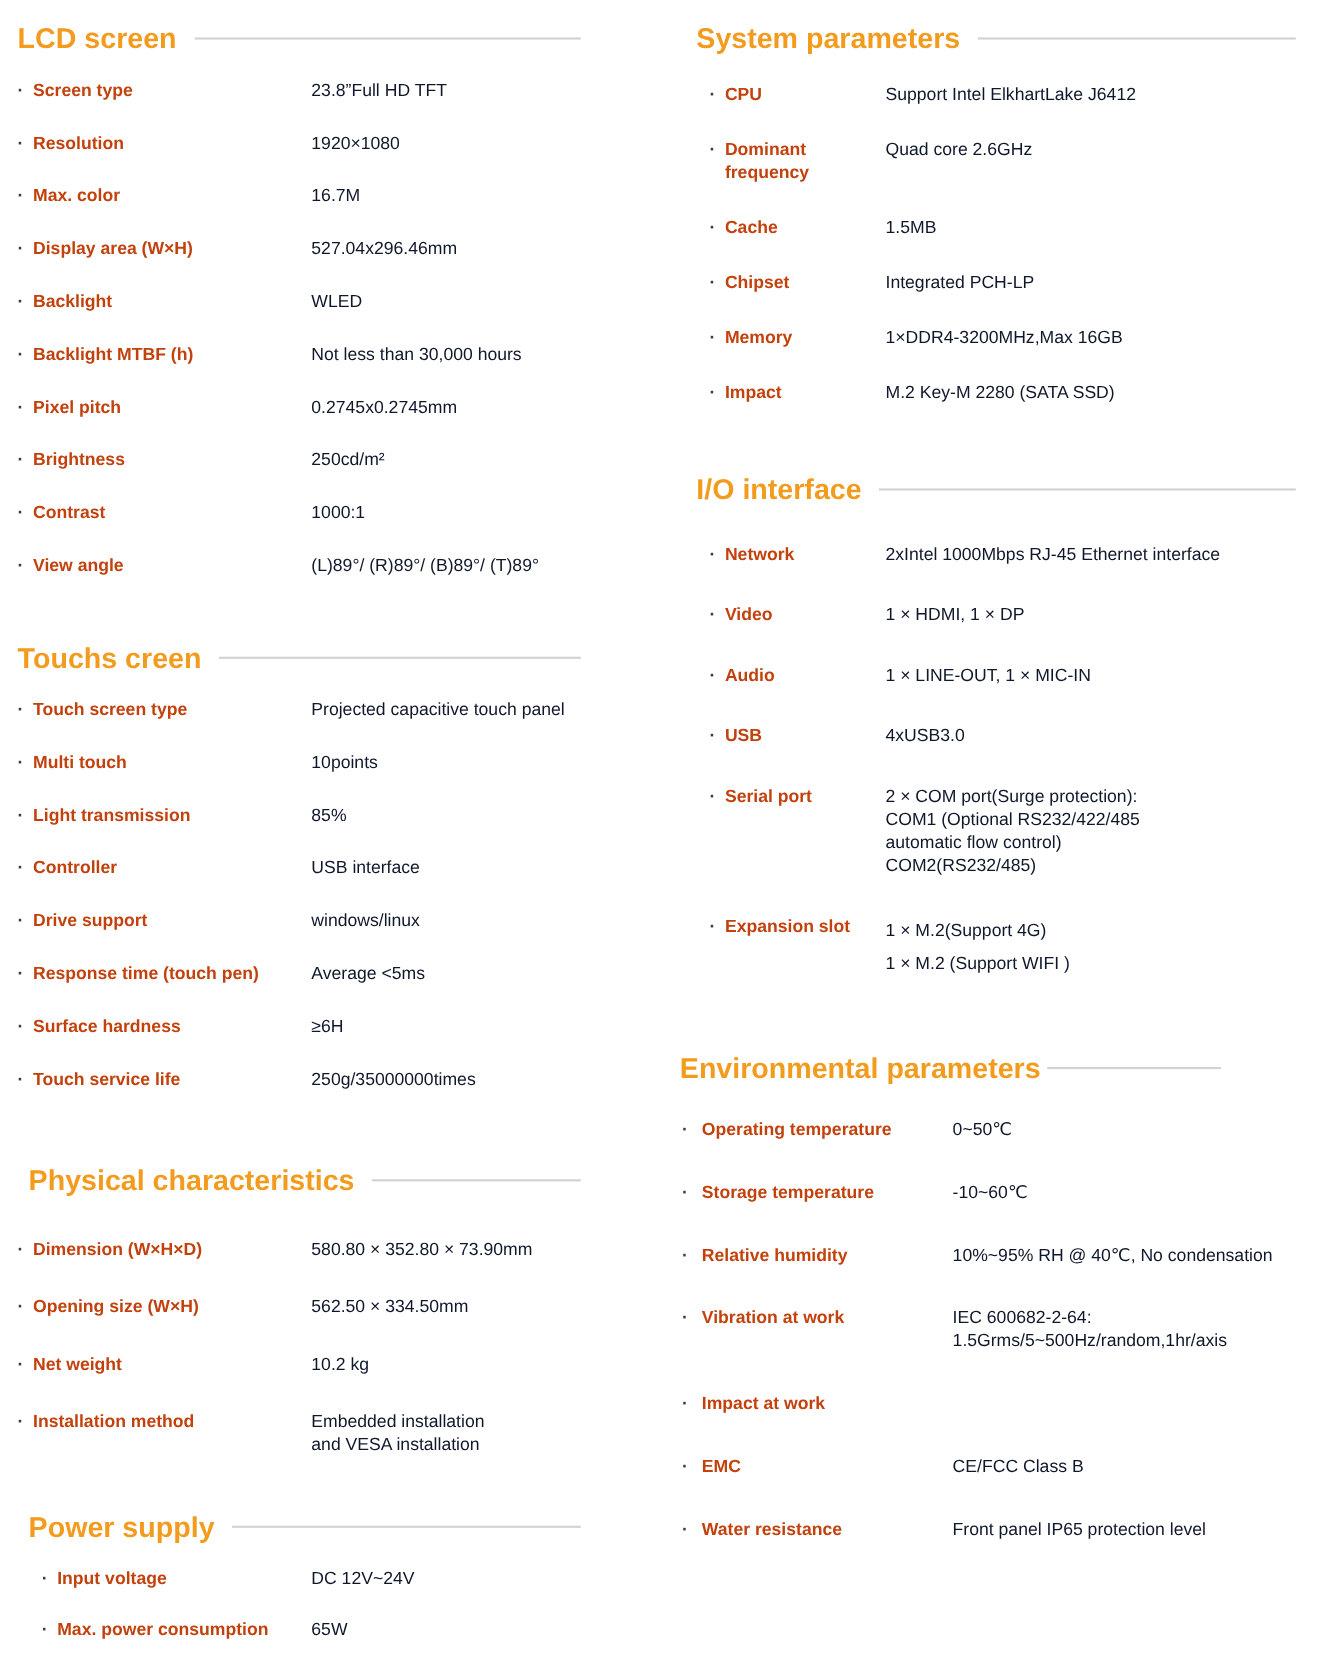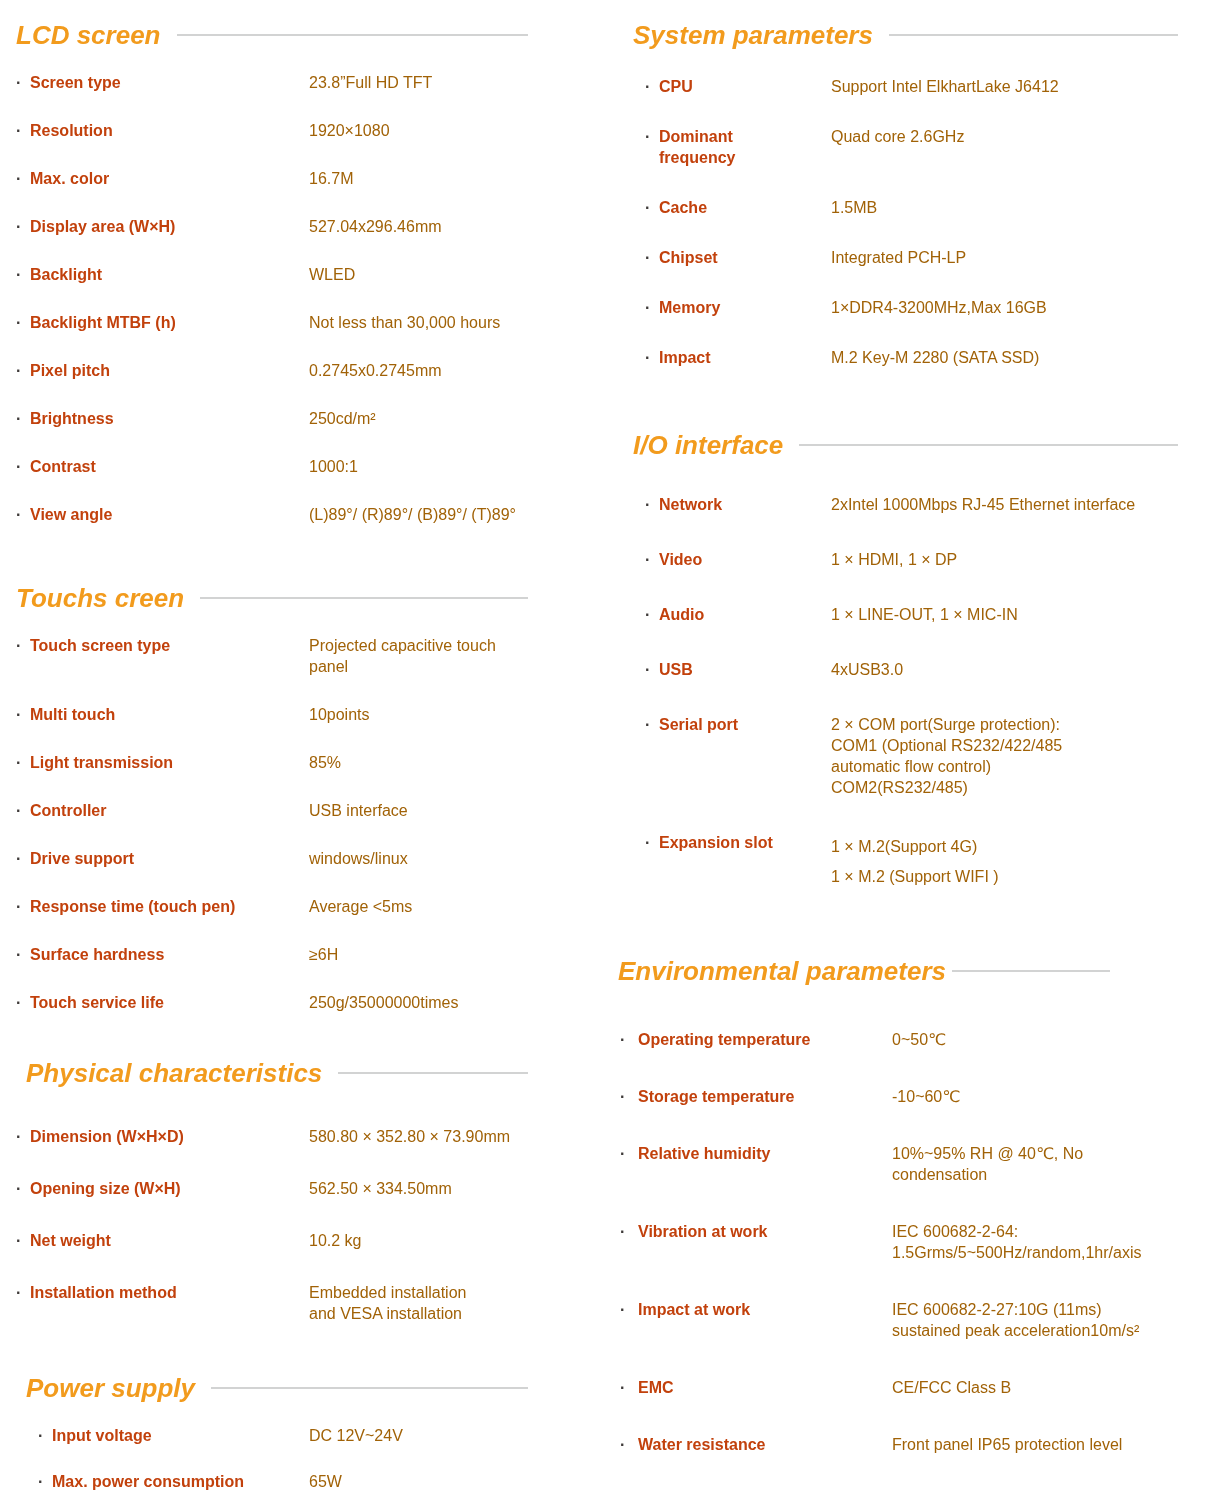--- a/index.html
+++ b/index.html
@@ -24,40 +24,39 @@
   [data-section="system-parameters"]        { top:0; }
   [data-section="io-interface"]             { top:410px; }
   [data-section="environmental-parameters"] { top:936px; }
   [data-section="operating-system"]         { top:1535px; }
 
   .section-heading {
     display:flex; align-items:center;
     font-size:26px; font-weight:bold; line-height:30px;
     color:#F29B1D;
     margin-bottom:22px;
-    font-style:italic;
   }
   .section-heading .rule {
     flex:1; height:2px; background:#D2D3D3; margin-left:16px;
   }
   [data-section="physical-characteristics"] .section-heading,
   [data-section="power-supply"] .section-heading { margin-left:10px; }
   [data-section="system-parameters"] .section-heading,
   [data-section="io-interface"] .section-heading { margin-left:15px; }
   [data-section="environmental-parameters"] .section-heading .rule { margin-right:68px; margin-left:6px; }
   [data-section="physical-characteristics"] .section-heading { margin-bottom:38px; }
   [data-section="system-parameters"] .section-heading { margin-bottom:26px; }
   [data-section="io-interface"] .section-heading { margin-bottom:34px; }
-  [data-section="environmental-parameters"] .section-heading { margin-bottom:43px; }
+  [data-section="environmental-parameters"] .section-heading { margin-bottom:31px; }
 
   .row { display:flex; align-items:flex-start; font-size:16px; line-height:21px; margin-bottom:27px; }
   .bullet { flex:none; width:14px; color:#3E3A39; font-weight:bold; }
   .label  { flex:none; width:253px; padding-right:10px; box-sizing:border-box;
             font-weight:bold; color:#c2410c; }
-  .value  { flex:1; color:#a16207; white-space:pre-line;margin-left:26px; }
+  .value  { flex:1; color:#0f172a; white-space:pre-line; }
 
   
   [data-section="physical-characteristics"] .row { margin-bottom:31px; }
   [data-section="power-supply"] .row { padding-left:22px; margin-bottom:25px; }
   [data-section="power-supply"] .label { width:231px; }
 
   [data-section="system-parameters"] .row,
   [data-section="io-interface"] .row { padding-left:27px; }
   [data-section="system-parameters"] .row { margin-bottom:29px; }
   [data-section="system-parameters"] .label,
@@ -325,22 +324,20 @@
       </div>
       <div class="row">
         <span class="bullet">·</span>
         <span class="label">Vibration at work</span>
         <span class="value">IEC 600682-2-64:
 1.5Grms/5~500Hz/random,1hr/axis</span>
       </div>
       <div class="row">
         <span class="bullet">·</span>
         <span class="label">Impact at work</span>
-        <span class="value">IEC 600682-2-27:10G (11ms)
-sustained peak acceleration10m/s²</span>
       </div>
       <div class="row">
         <span class="bullet">·</span>
         <span class="label">EMC</span>
         <span class="value">CE/FCC Class B</span>
       </div>
       <div class="row">
         <span class="bullet">·</span>
         <span class="label">Water resistance</span>
         <span class="value">Front panel IP65 protection level</span>

